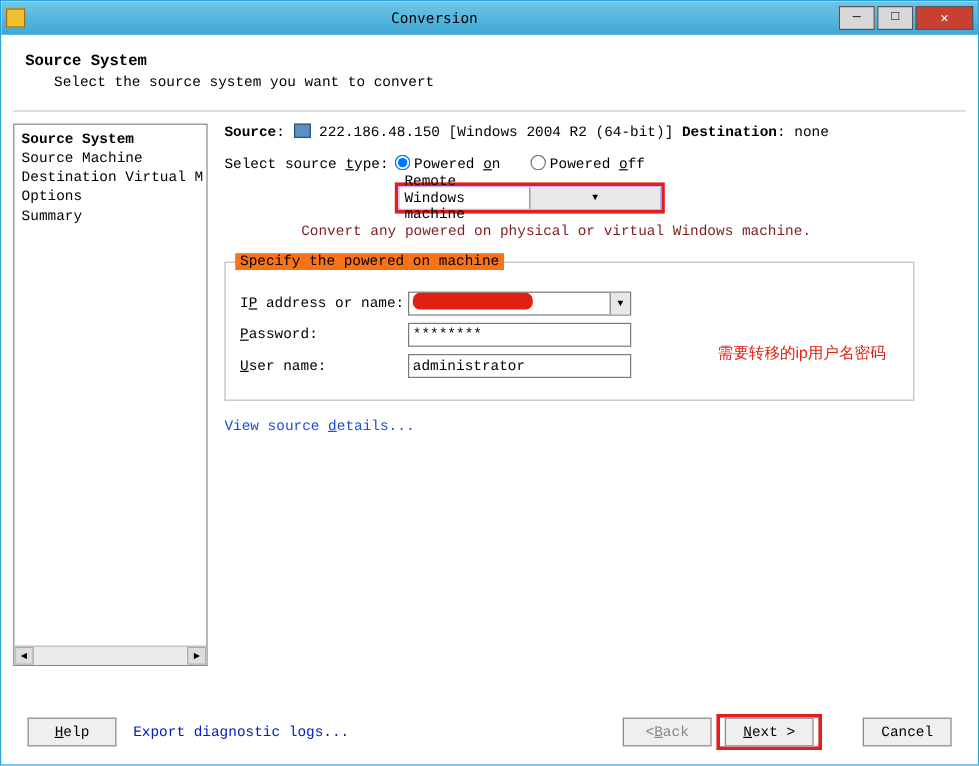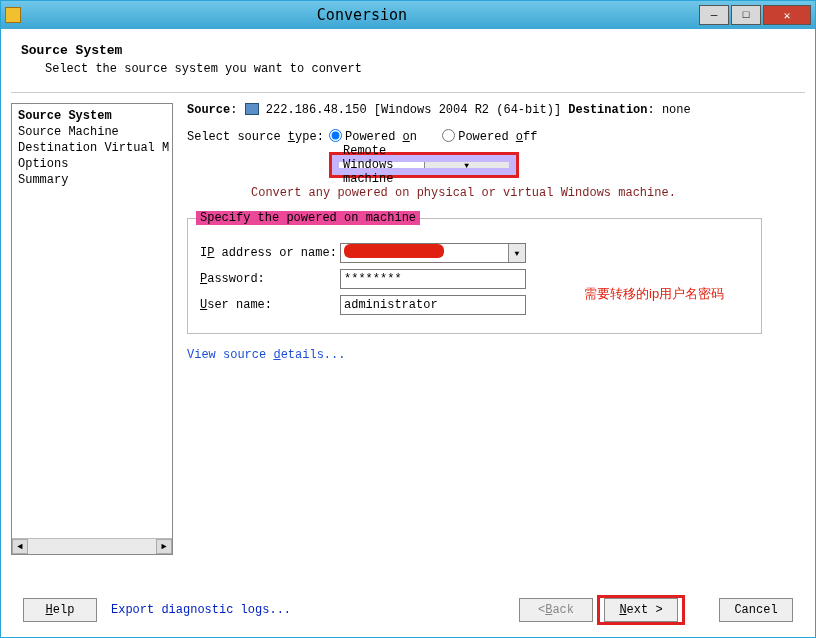--- a/index.html
+++ b/index.html
@@ -23,21 +23,21 @@
   .titlebar .app-icon {
     width: 16px; height: 16px;
     background: #f0c030;
     border: 1px solid #a07010;
     margin-right: 6px;
   }
   .titlebar .title {
     flex: 1;
     text-align: center;
     font-family: "SimSun", monospace;
-    font-size: 15px;
+    font-size: 12px;
     color: #000;
   }
   .winbtns { display: flex; }
   .winbtn {
     width: 30px; height: 20px;
     border: 1px solid #555;
     background: #d8d8d8;
     margin-left: 2px;
     display: flex; align-items: center; justify-content: center;
     font-size: 11px;
@@ -87,41 +87,41 @@
   .row .lbl { width: 142px; }
   .underline { text-decoration: underline; }
   .radios label { margin-right: 18px; }
   input[type=radio] { vertical-align: -2px; margin-right: 3px; }
   .combo-wrap {
     display: inline-block;
     border: 3px solid #e02020;
     padding: 0;
   }
   .combo {
-    width: 184px;
+    width: 219px;
     height: 20px;
-    border: 7px solid #c4b5fd;
+    border: 1px solid #c4b5fd;
     background: #fff;
     display: flex; align-items: center;
     font-family: "Courier New", monospace;
     font-size: 12px;
   }
   .combo span { flex:1; padding: 0 4px; }
   .combo .dd { width: 17px; height: 100%; background: #e8e8e8; border-left:1px solid #888; display:flex;align-items:center;justify-content:center;font-size:8px;}
   .hint { margin-left: 64px; margin-top: 4px; color: #7f1d1d; }
   .group {
     margin-top: 18px;
     border: 1px solid #bdbdbd;
     position: relative;
     padding: 18px 12px 12px 12px;
     width: 575px;
   }
   .group .legend {
     position: absolute; top: -8px; left: 8px;
-    background: #ec4899; padding: 0 4px; text-align: center;
+    background: #f97316; padding: 0 4px; text-align: center;
   }
   .group .frow { display: flex; align-items: center; margin: 6px 0; }
   .group .frow .flbl { width: 140px; }
   .txt {
     width: 186px; height: 20px;
     border: 1px solid #7a7a7a;
     font-family: "Courier New", monospace;
     font-size: 12px;
     padding: 1px 3px;
     display: flex; align-items: center;
@@ -129,21 +129,21 @@
   .txt.combo-like { display:flex; }
   .txt.combo-like .dd { width: 17px; height: 18px; margin: -1px -3px -1px 0; background: #e8e8e8; border-left:1px solid #888; display:flex;align-items:center;justify-content:center;font-size:8px;}
   .redact {
     display:inline-block;
     width: 100px; height: 14px;
     background: #e02010;
     border-radius: 6px;
   }
   .annot {
     position: absolute;
-    left: 583px; top: 284px;
+    left: 597px; top: 284px;
     color: #e02010;
     font-family: "SimSun","Microsoft YaHei",sans-serif;
     font-size: 13px;
   }
   .link { color: #1d4ed8; cursor: pointer; margin-top: 14px; display: inline-block; }
   .footer {
     position: absolute;
     bottom: 12px; left: 0; right: 0;
     padding: 0 18px;
     display: flex; align-items: center;

